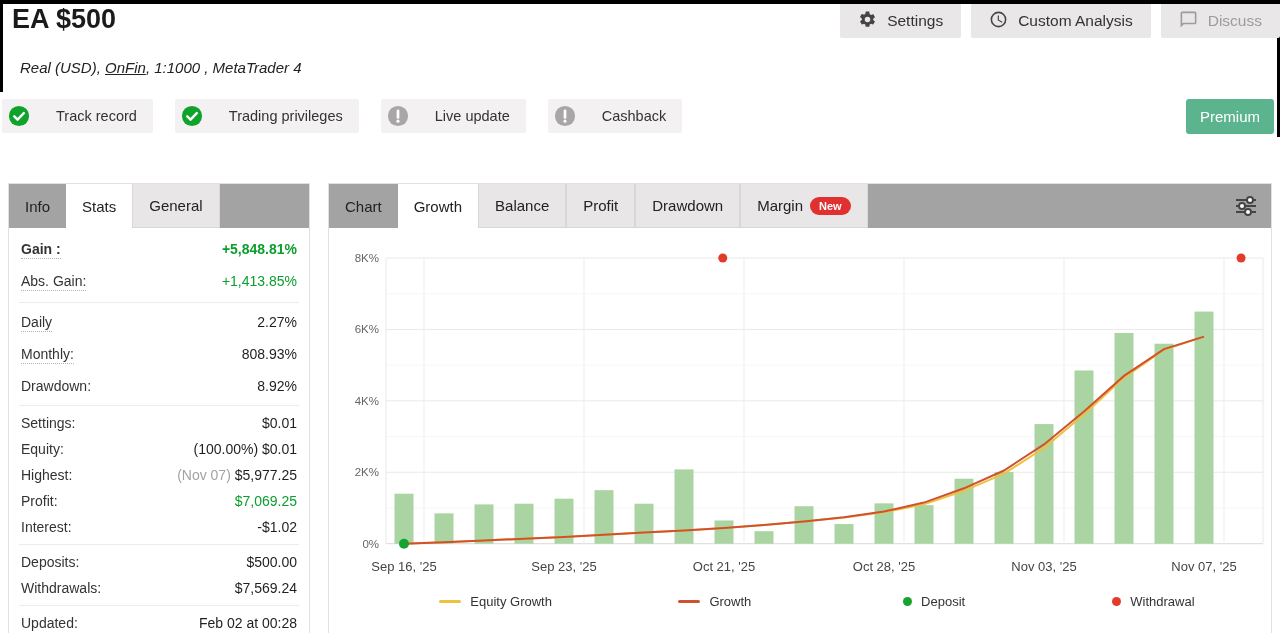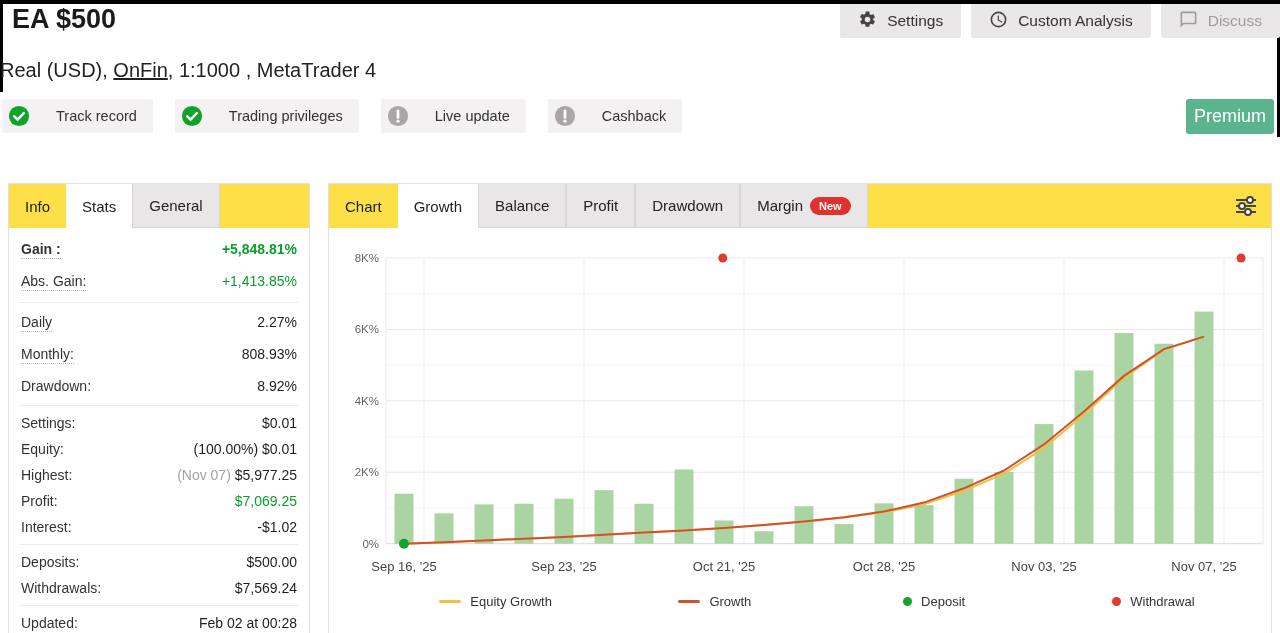--- a/index.html
+++ b/index.html
@@ -11,35 +11,35 @@
   .frame-left { position:absolute; left:0; top:0; width:3px; height:92px; background:#000; }
   .frame-right { position:absolute; right:0; top:0; width:3px; height:137px; background:#000; }
 
   
   .page-title { position:absolute; left:12px; top:4px; font-size:27px; font-weight:bold; color:#1b1b1b; letter-spacing:0; }
   .header-buttons { position:absolute; right:0; top:4px; display:flex; gap:10px; }
   .hbtn { display:flex; align-items:center; gap:10px; background:#e9e7e7; border:0; height:34px; padding:14px 18px; font-size:15.5px; color:#333; cursor:pointer; font-family:inherit; border-radius:0 0 2px 2px; }
   .hbtn.muted { color:#9c9c9c; }
   .hbtn svg { flex:0 0 auto; }
 
-  .subtitle { position:absolute; left:0; top:59px; font-size:20px; color:#222; }
+  .subtitle { position:absolute; left:20px; top:59px; font-size:15px; color:#222;font-style:italic; }
   .subtitle a { color:#222; text-decoration:underline; }
 
   .badges { position:absolute; left:2px; top:99px; display:flex; gap:22px; }
   .badge { display:flex; align-items:center; gap:26px; background:#f3f1f1; padding:6px 16px 6px 6px; font-size:14.5px; color:#333; border-radius:2px; }
   .badge .bicon { width:22px; height:22px; flex:0 0 auto; }
 
-  .premium-btn { position:absolute; right:6px; top:99px; width:88px; height:35px; background:#5cb48e; color:#fff; border:0; font-size:18px; font-family:inherit; border-radius:3px; cursor:pointer; }
+  .premium-btn { position:absolute; right:6px; top:99px; width:88px; height:35px; background:#5cb48e; color:#fff; border:0; font-size:15px; font-family:inherit; border-radius:3px; cursor:pointer; }
 
   
   .card { position:absolute; background:#fff; border:1px solid #e2e0e0; }
   .stats-card { left:8px; top:183px; width:302px; height:466px; }
   .chart-card { left:328px; top:183px; width:944px; height:466px; }
 
-  .tabstrip { position:relative; height:44px; background:#fde047; display:flex; align-items:stretch; }
+  .tabstrip { position:relative; height:44px; background:#a3a3a3; display:flex; align-items:stretch; }
   .tab { display:flex; align-items:center; gap:7px; padding:0 16px; font-size:15px; color:#222; background:#e8e6e6; border:1px solid #d8d6d6; border-top:none; cursor:pointer; }
   .tab.flat { background:transparent; border:none; }
   .tab.active { background:#fff; border:none; }
   .newpill { background:#e03030; color:#fff; font-size:11px; font-weight:bold; padding:3px 9px; border-radius:10px; }
   .strip-tool { position:absolute; right:12px; top:10px; cursor:pointer; }
 
   
   .stats-body { padding-top:6px; }
   .srow { display:flex; justify-content:space-between; align-items:baseline; padding:7px 12px; font-size:14px;gap:27px; }
   .srow.compact { padding:5px 12px; }

